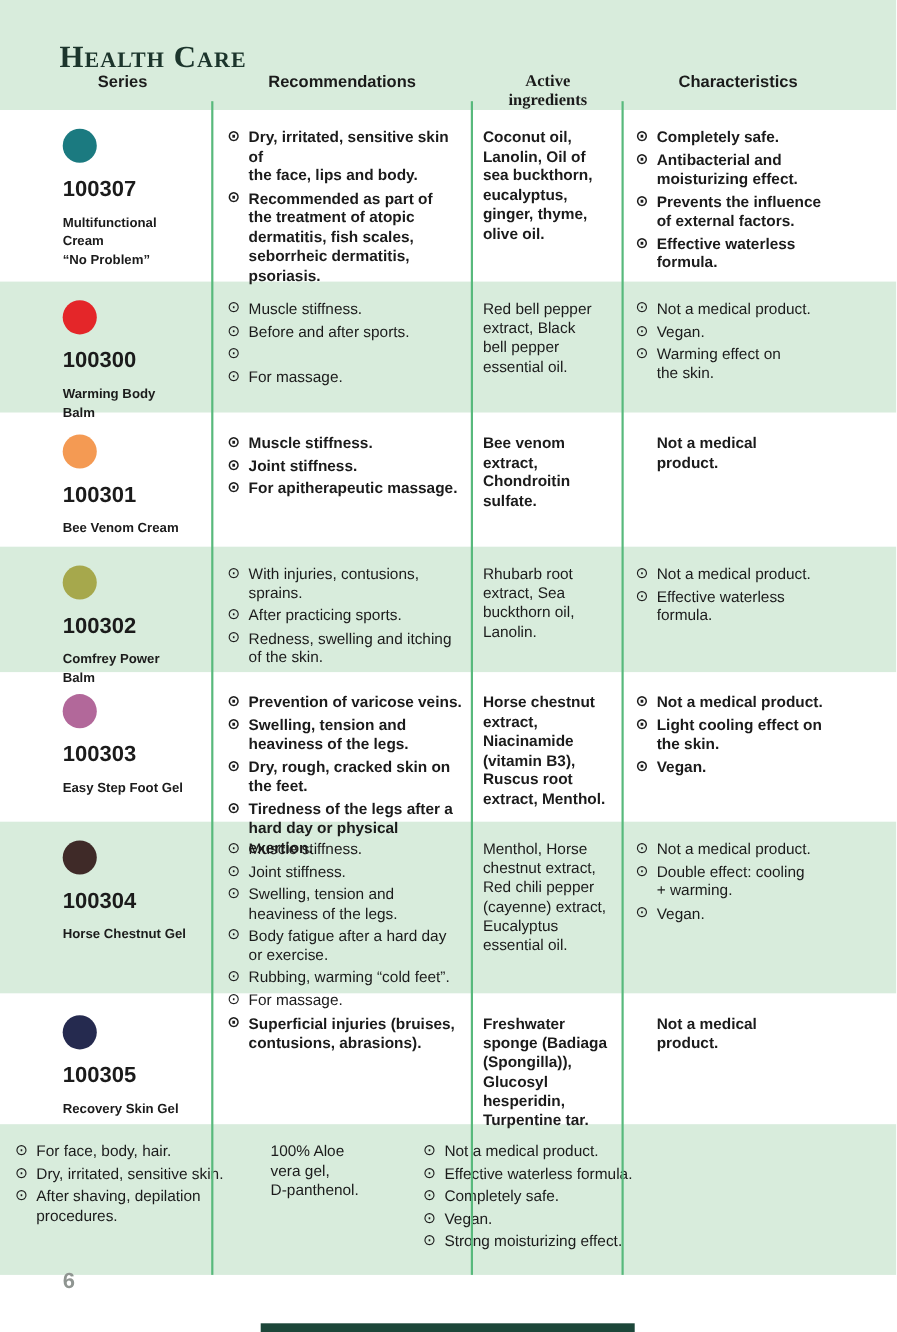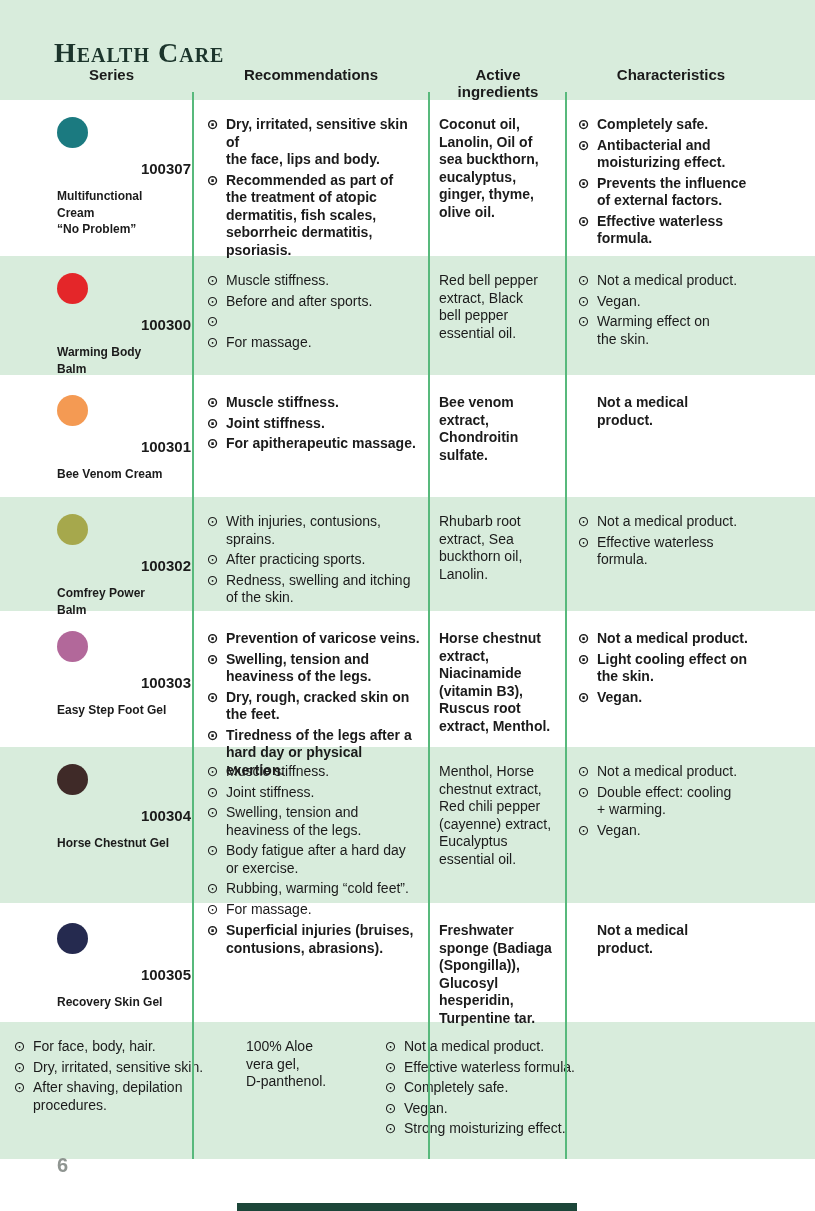--- a/index.html
+++ b/index.html
@@ -13,29 +13,29 @@
   .title{position:absolute;top:20px;left:54px;font-family:"Liberation Serif",serif;
          font-variant:small-caps;font-size:28px;line-height:1;color:var(--title);
          letter-spacing:1px;font-weight:600;}
   .head-row{position:absolute;top:66px;left:0;width:815px;height:34px;display:flex;
             align-items:flex-start;font-weight:bold;font-size:15px;line-height:1.15;text-align:center;}
   .hc{box-sizing:border-box;}
   .hc1{width:193px;padding-left:30px;}
   .hc2{width:236px;}
   .hc3{width:138px;}
   .hc4{width:248px;padding-right:40px;}
-  .hc3 span{display:inline-block;max-width:100px;}
+  .hc3 span{display:inline-block;max-width:100px;font-family:Liberation Serif, serif;}
   .rows{position:absolute;top:100px;left:0;width:815px;}
   .row{display:flex;margin-bottom:3px;background:#fff;}
   .row.tint{background:var(--band);}
   .cell{box-sizing:border-box;font-size:14px;line-height:1.25;}
   .row.heavy .c-reco,.row.heavy .c-ingr,.row.heavy .c-char{font-weight:bold;}
   .c-series{width:193px;padding:17px 2px 0 57px;}
   .dot{display:block;width:31px;height:31px;border-radius:50%;}
-  .code{margin-top:12px;font-weight:bold;font-size:15px;text-align:right;}
+  .code{margin-top:12px;font-weight:bold;font-size:20px;}
   .pname{margin-top:9px;font-weight:bold;font-size:12px;line-height:1.4;white-space:pre-line;}
   .c-reco{width:236px;padding:16px 8px 0 12px;}
   .c-ingr{width:138px;padding:16px 4px 0 10px;white-space:pre-line;}
   .c-char{width:248px;padding:16px 12px 0 9px;}
   .bitem{display:flex;margin-bottom:3px;}
   .bullet{flex:0 0 15px;width:15px;margin-right:6px;text-align:center;
           font-family:"DejaVu Sans",sans-serif;}
   .bullet.nob{visibility:hidden;}
   .btext{white-space:pre-line;}
   .vline{position:absolute;top:92px;width:2px;height:1067px;background:var(--line);}

